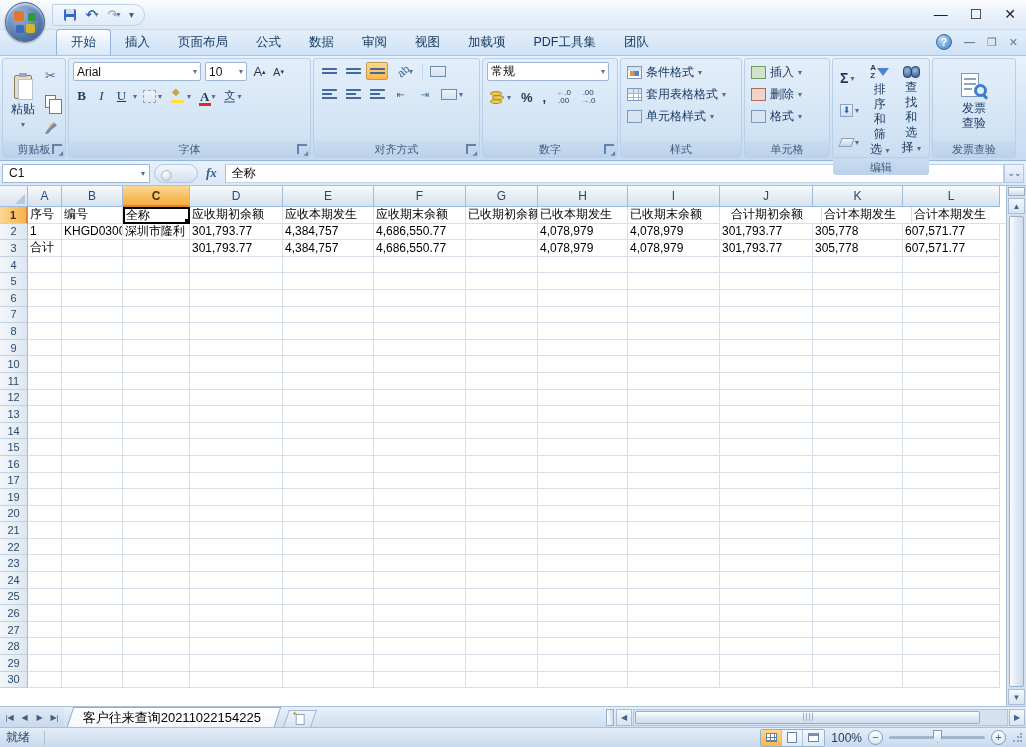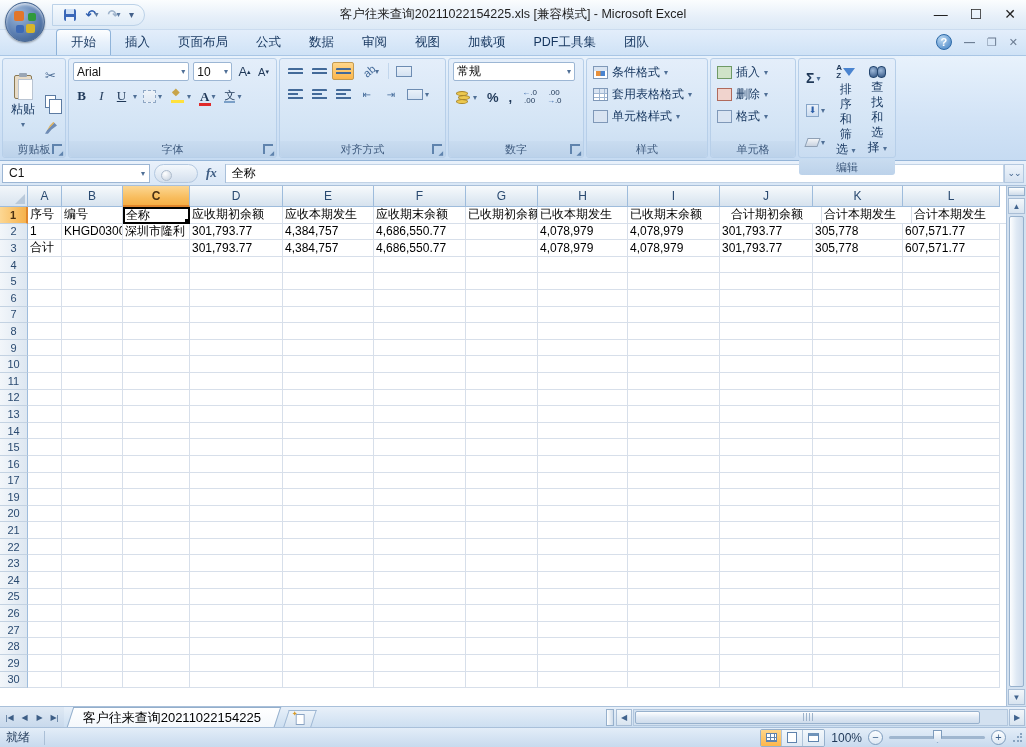--- a/index.html
+++ b/index.html
@@ -309,21 +309,20 @@
       <div class="qat-btn">
           <span class="undo-glyph">↶</span>
           <span class="mini-drop">▾</span>
         </div>
       <div class="qat-btn">
           <span class="redo-glyph">↷</span>
           <span class="mini-drop">▾</span>
         </div>
       <div class="qat-more">▾</div>
     </div>
-    <div class="title-text">客户往来查询20211022154225.xls  [兼容模式] - Microsoft Excel</div>
     <div class="win-controls">
       <span>—</span>
       <span>☐</span>
       <span>✕</span>
     </div>
   </div>
 
   <div class="tabrow">
     <div id="ribbon-tabs" style="display:flex;align-items:flex-end;">
         <div class="rtab active">开始</div>
@@ -365,21 +364,21 @@
               <span class="brush-glyph"></span>
             </div>
         </div>
       </div>
       <div class="rgroup-label">
           <span>剪贴板</span>
           <span class="launcher"></span>
         </div>
     </div>
 
-    <div class="rgroup" style="width:209px">
+    <div class="rgroup" style="width:243px">
       <div class="rgroup-body" style="flex-direction:column; gap:5px;">
         <div style="display:flex; gap:4px; align-items:center;">
           <div class="combo" style="width:128px">
               <span>Arial</span>
               <span class="drop">▾</span>
             </div>
           <div class="combo" style="width:42px">
               <span>10</span>
               <span class="drop">▾</span>
             </div>
@@ -580,20 +579,34 @@
               <i></i>
             </span>
           <span class="twoline"><span>查找和</span><br><span>选择</span> <span class="drop">▾</span></span>
         </div>
       </div>
       <div class="rgroup-label">
           <span>编辑</span>
         </div>
     </div>
 
+    <div class="rgroup" style="width:84px">
+      <div class="rgroup-body" style="justify-content:center;">
+        <div class="bigbtn">
+          <span class="invoice-glyph">
+              <span class="doc"></span>
+              <span class="mag"></span>
+            </span>
+          <span class="twoline"><span>发票</span><br><span>查验</span></span>
+        </div>
+      </div>
+      <div class="rgroup-label">
+          <span>发票查验</span>
+        </div>
+    </div>
   </div>
 
   <div class="formulabar">
     <div class="namebox">
         <span>C1</span>
         <span class="drop">▾</span>
       </div>
     <div class="nb-grip"></div>
     <span class="fx">fx</span>
     <div class="fx-divider"></div>

